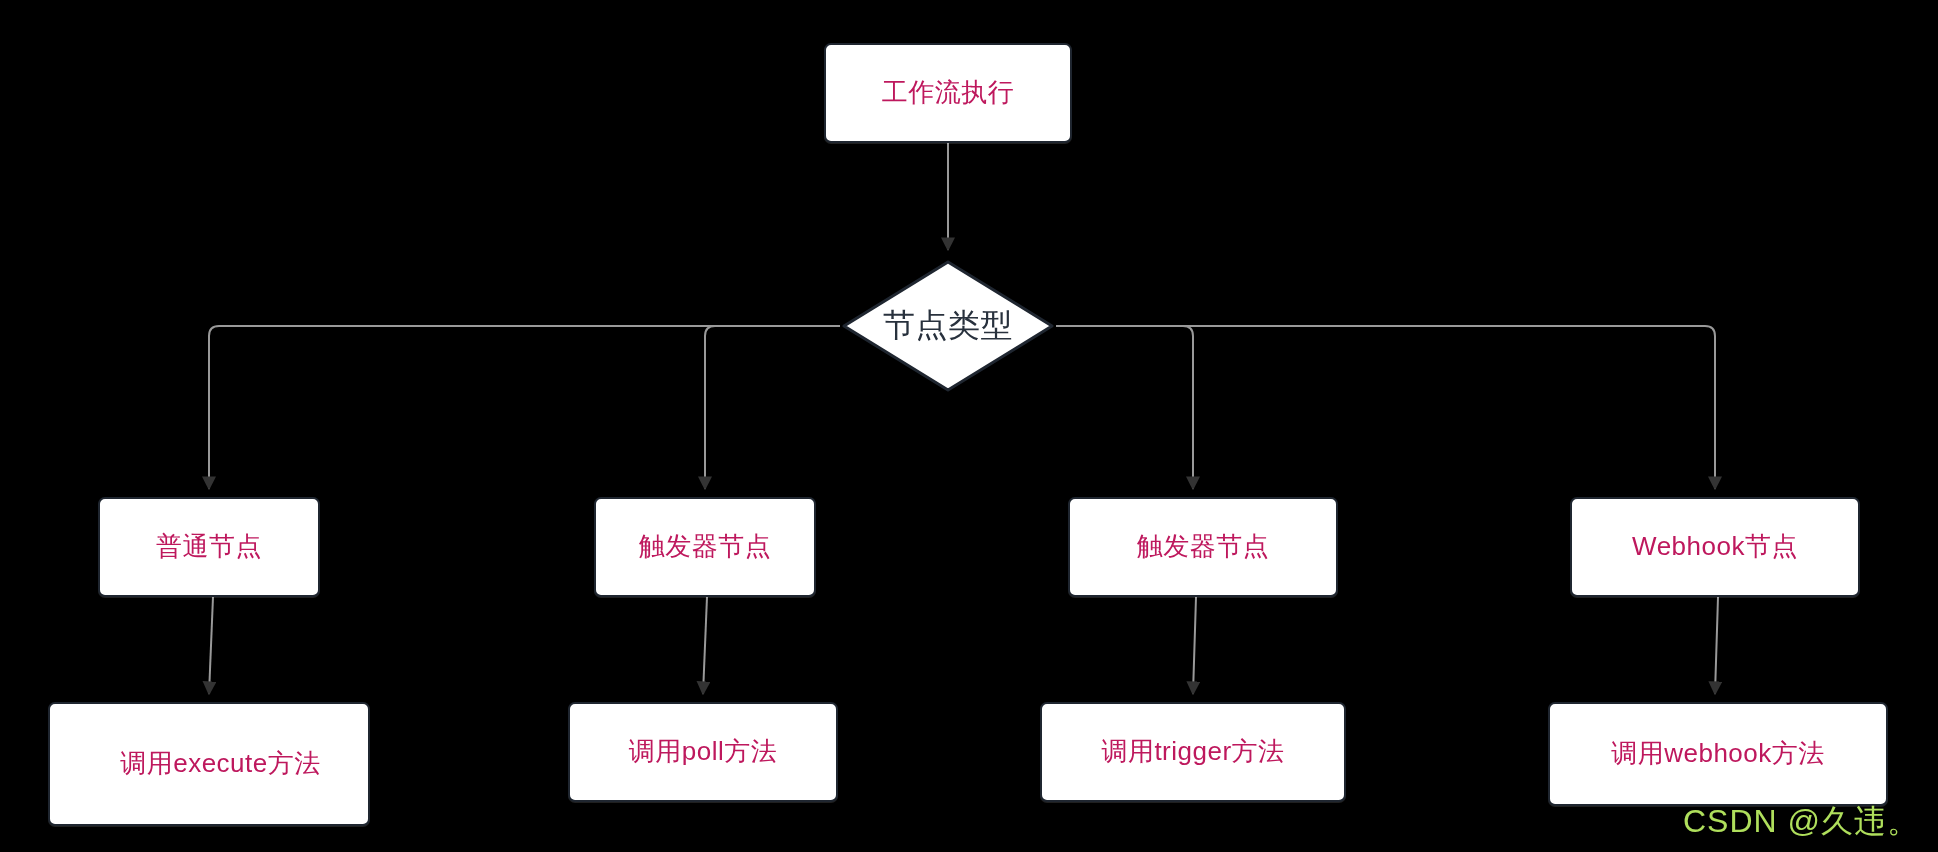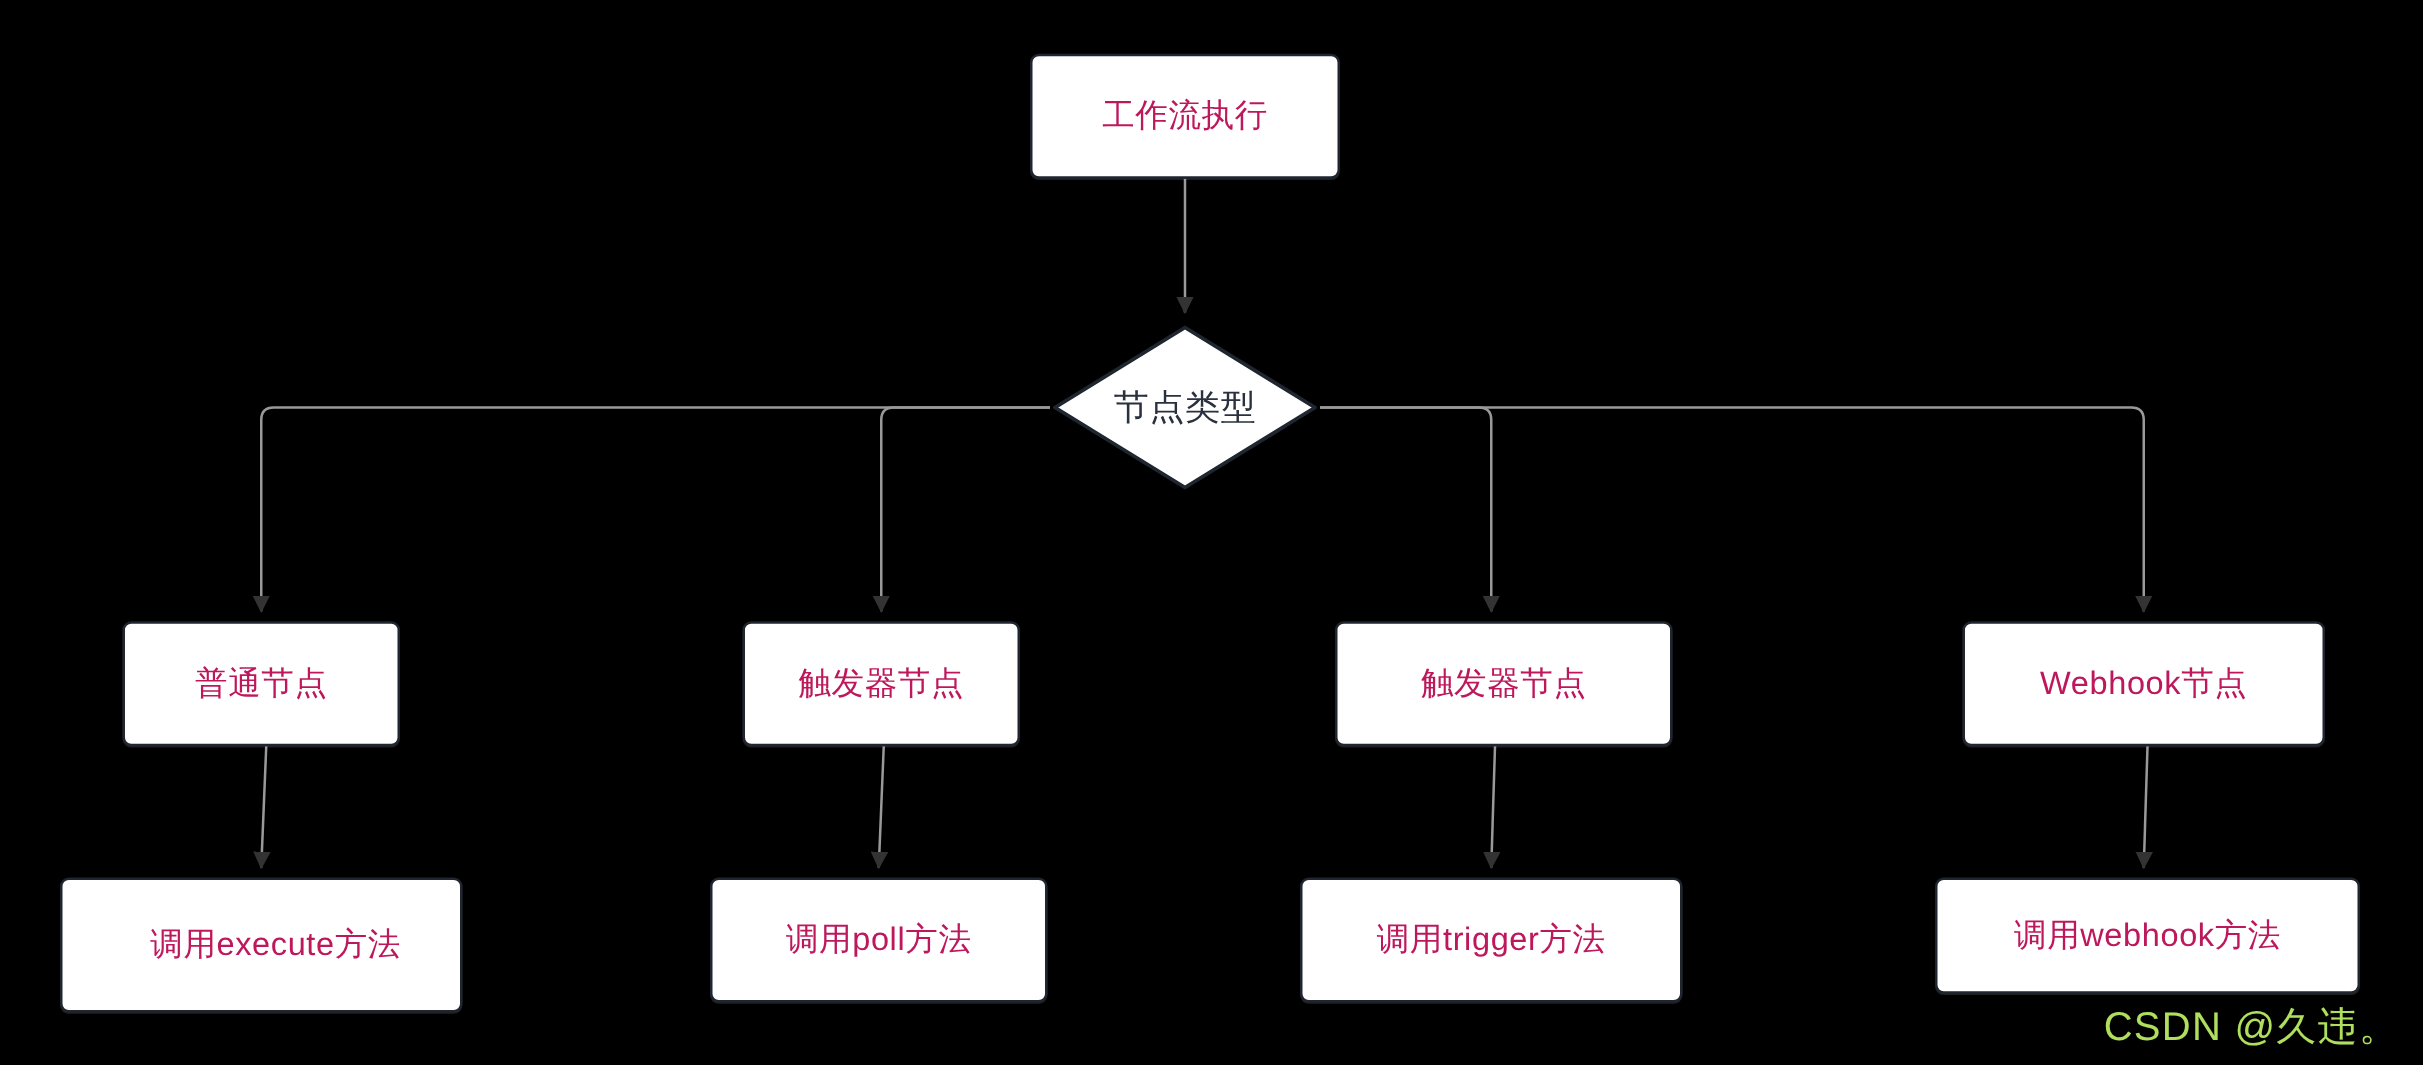--- a/index.html
+++ b/index.html
@@ -51,21 +51,21 @@
   .decision-label {
     position: absolute;
     left: 0;
     top: 0;
     width: 100%;
     height: 100%;
     display: flex;
     align-items: center;
     justify-content: center;
     color: #28313d;
-    font-size: 28px;
+    font-size: 32px;
     letter-spacing: 0.5px;
     white-space: nowrap;
     pointer-events: none;
   }
   .watermark {
     position: absolute;
     right: 18px;
     bottom: 8px;
     color: #bef264;
     font-size: 32px;
@@ -124,28 +124,28 @@
   <div class="node" style="left:594px; top:497px; width:222px; height:100px;">
     <span>触发器节点</span>
   </div>
   <div class="node" style="left:1068px; top:497px; width:270px; height:100px;">
     <span>触发器节点</span>
   </div>
   <div class="node" style="left:1570px; top:497px; width:290px; height:100px;">
     <span>Webhook节点</span>
   </div>
 
-  <div class="node" style="left:48px; top:702px; width:322px; height:108px;padding-left:23px;">
+  <div class="node" style="left:48px; top:702px; width:322px; height:124px;padding-left:23px;">
     <span>调用execute方法</span>
   </div>
   <div class="node" style="left:568px; top:702px; width:270px; height:100px;">
     <span>调用poll方法</span>
   </div>
   <div class="node" style="left:1040px; top:702px; width:306px; height:100px;">
     <span>调用trigger方法</span>
   </div>
-  <div class="node" style="left:1548px; top:702px; width:340px; height:93px;">
+  <div class="node" style="left:1548px; top:702px; width:340px; height:104px;">
     <span>调用webhook方法</span>
   </div>
 
   <div class="watermark">CSDN @久违。</div>
 
 </div>
 
 </body></html>

